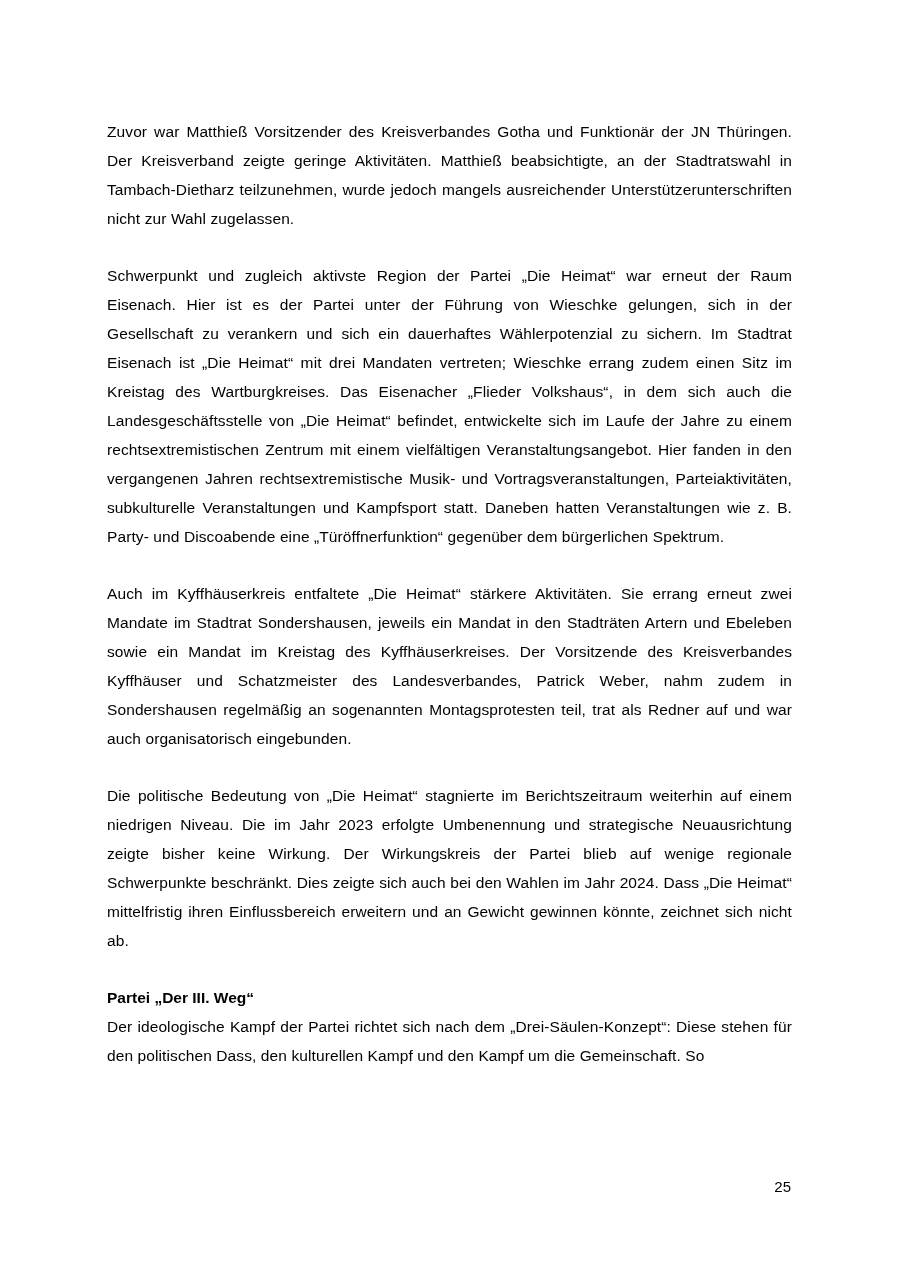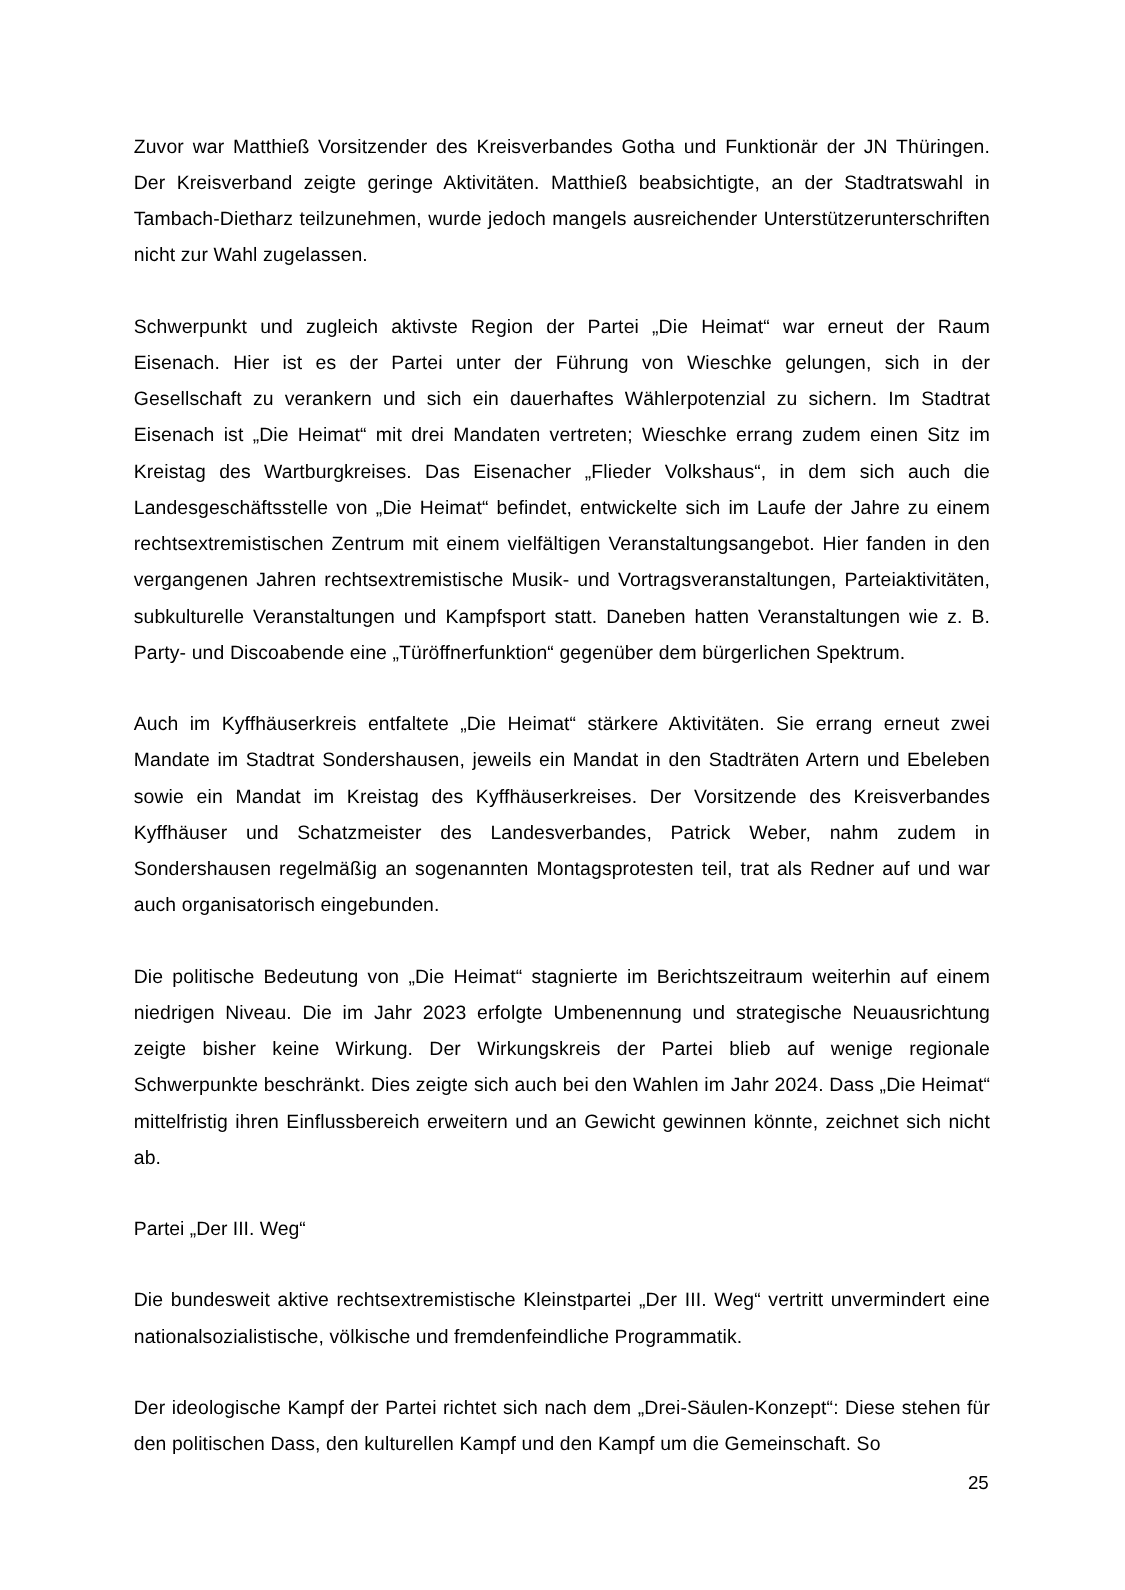--- a/index.html
+++ b/index.html
@@ -15,53 +15,51 @@
     position: relative;
     width: 900px;
     height: 1272px;
     background: #ffffff;
     overflow: hidden;
   }
   .content {
     position: absolute;
     left: 107px;
     right: 108px;
-    top: 103px;
+    top: 117px;
   }
   .content p {
     font-size: 15.5px;
     line-height: 29px;
     text-align: justify;
     margin-bottom: 28px;
     hyphens: auto;
     -webkit-hyphens: auto;
     letter-spacing: 0.1px;
   }
   .content h3 {
     font-size: 15.5px;
     line-height: 29px;
-    font-weight: normal;
-    margin-bottom: 28px;
+    font-weight: bold;
   }
   .page-number {
     position: absolute;
     top: 1177px;
     right: 109px;
     font-size: 15px;
     line-height: 20px;
     text-align: right;
   }
 </style>
 </head>
 <body>
 
 <div class="page">
   <div class="content">
     <p lang="de">Zuvor war Matthieß Vorsitzender des Kreisverbandes Gotha und Funktionär der JN Thüringen. Der Kreisverband zeigte geringe Aktivitäten. Matthieß beabsichtigte, an der Stadtratswahl in Tambach-Dietharz teilzunehmen, wurde jedoch mangels ausreichender Unterstützerunterschriften nicht zur Wahl zugelassen.</p>
     <p lang="de">Schwerpunkt und zugleich aktivste Region der Partei „Die Heimat“ war erneut der Raum Eisenach. Hier ist es der Partei unter der Führung von Wieschke gelungen, sich in der Gesellschaft zu verankern und sich ein dauerhaftes Wählerpotenzial zu sichern. Im Stadtrat Eisenach ist „Die Heimat“ mit drei Mandaten vertreten; Wieschke errang zudem einen Sitz im Kreistag des Wartburgkreises. Das Eisenacher „Flieder Volkshaus“, in dem sich auch die Landesgeschäftsstelle von „Die Heimat“ befindet, entwickelte sich im Laufe der Jahre zu einem rechtsextremistischen Zentrum mit einem vielfältigen Veranstaltungsangebot. Hier fanden in den vergangenen Jahren rechtsextremistische Musik- und Vortragsveranstaltungen, Parteiaktivitäten, subkulturelle Veranstaltungen und Kampfsport statt. Daneben hatten Veranstaltungen wie z. B. Party- und Discoabende eine „Türöffnerfunktion“ gegenüber dem bürgerlichen Spektrum.</p>
     <p lang="de">Auch im Kyffhäuserkreis entfaltete „Die Heimat“ stärkere Aktivitäten. Sie errang erneut zwei Mandate im Stadtrat Sondershausen, jeweils ein Mandat in den Stadträten Artern und Ebeleben sowie ein Mandat im Kreistag des Kyffhäuserkreises. Der Vorsitzende des Kreisverbandes Kyffhäuser und Schatzmeister des Landesverbandes, Patrick Weber, nahm zudem in Sondershausen regelmäßig an sogenannten Montagsprotesten teil, trat als Redner auf und war auch organisatorisch eingebunden.</p>
     <p lang="de">Die politische Bedeutung von „Die Heimat“ stagnierte im Berichtszeitraum weiterhin auf einem niedrigen Niveau. Die im Jahr 2023 erfolgte Umbenennung und strategische Neuausrichtung zeigte bisher keine Wirkung. Der Wirkungskreis der Partei blieb auf wenige regionale Schwerpunkte beschränkt. Dies zeigte sich auch bei den Wahlen im Jahr 2024. Dass „Die Heimat“ mittelfristig ihren Einflussbereich erweitern und an Gewicht gewinnen könnte, zeichnet sich nicht ab.</p>
     <h3 lang="de">Partei „Der III. Weg“</h3>
-    <p lang="de">Die bundesweit aktive rechtsextremistische Kleinstpartei „Der III. Weg“ vertritt unvermindert eine nationalsozialistische, völkische und fremdenfeindliche Programmatik.</p>
     <p lang="de">Der ideologische Kampf der Partei richtet sich nach dem „Drei-Säulen-Konzept“: Diese stehen für den politischen Dass, den kulturellen Kampf und den Kampf um die Gemeinschaft. So</p>
   </div>
   <div class="page-number">25</div>
 </div>
 
 </body></html>

